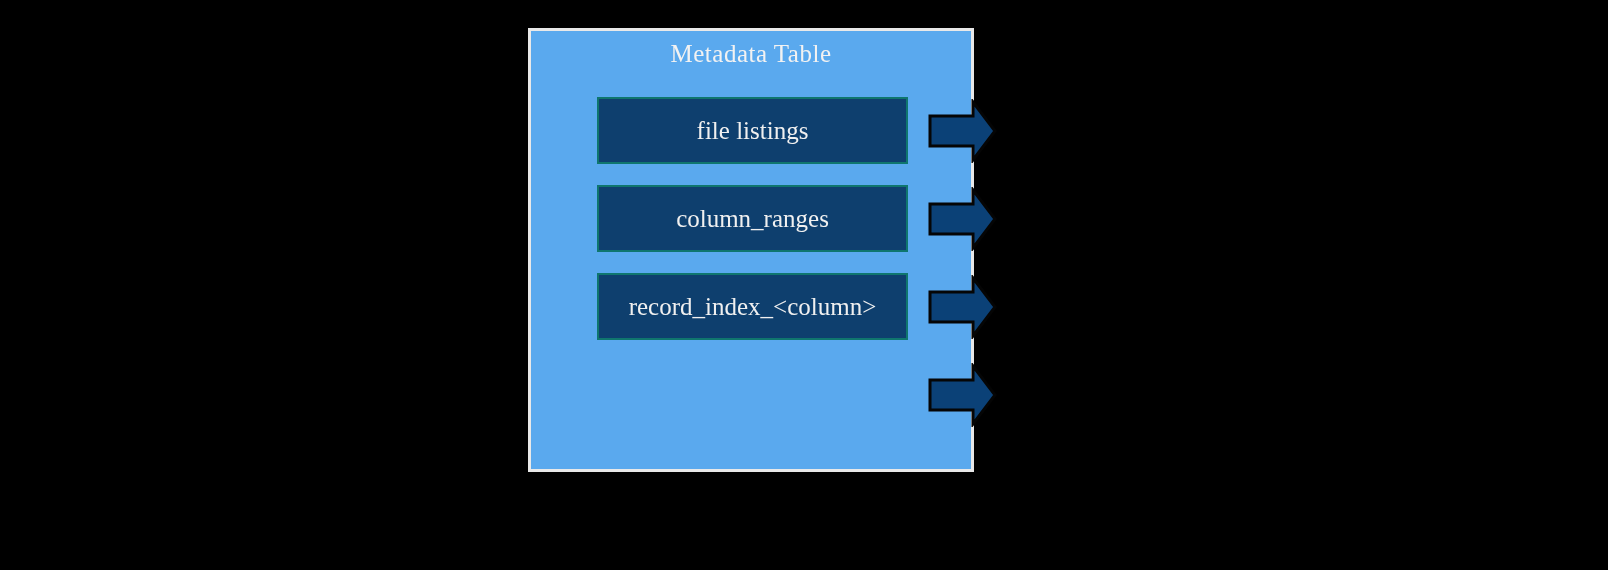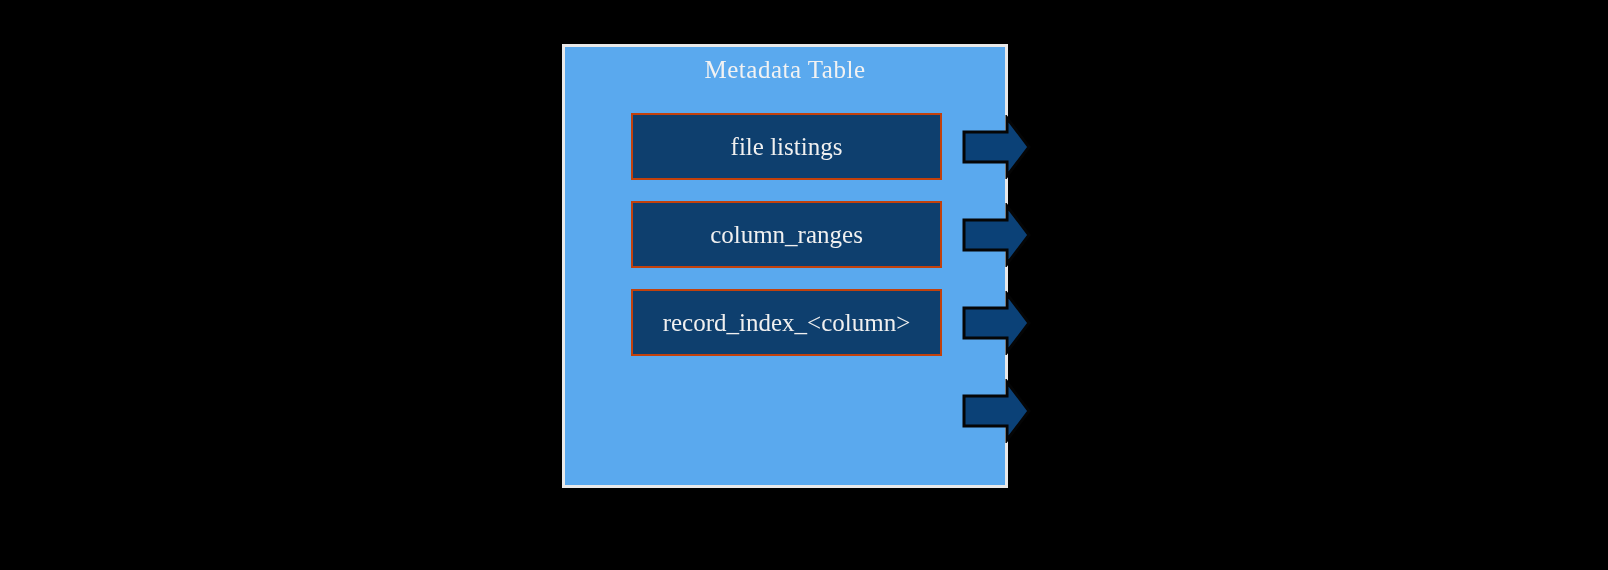--- a/index.html
+++ b/index.html
@@ -11,46 +11,45 @@
     position: relative;
     width: 1608px;
     height: 570px;
     background: #000000;
     overflow: hidden;
     font-family: "Liberation Serif", "DejaVu Serif", serif;
   }
   .panel {
     position: absolute;
     left: 528px;
-    top: 44px;
+    top: 28px;
     width: 446px;
     height: 444px;
     box-sizing: border-box;
     background: #5AA9EE;
     border: 3px solid #E9E9E9;
-    margin-left: 34px;
   }
   .panel-title {
     position: absolute;
     top: 9px;
     left: 0;
     width: 100%;
     text-align: center;
     font-size: 25px;
     letter-spacing: 0.5px;
     color: #F2F2F2;
   }
   .entry {
     position: absolute;
     left: 66px;
     width: 311px;
     height: 67px;
     box-sizing: border-box;
     background: #0E3F6E;
-    border: 2px solid #c2410c;
+    border: 2px solid #0f766e;
     display: flex;
     align-items: center;
     justify-content: center;
   }
   .entry span {
     color: #F0F0F0;
     font-size: 25px;
     white-space: nowrap;
   }
   .e1 { top: 66px; }

